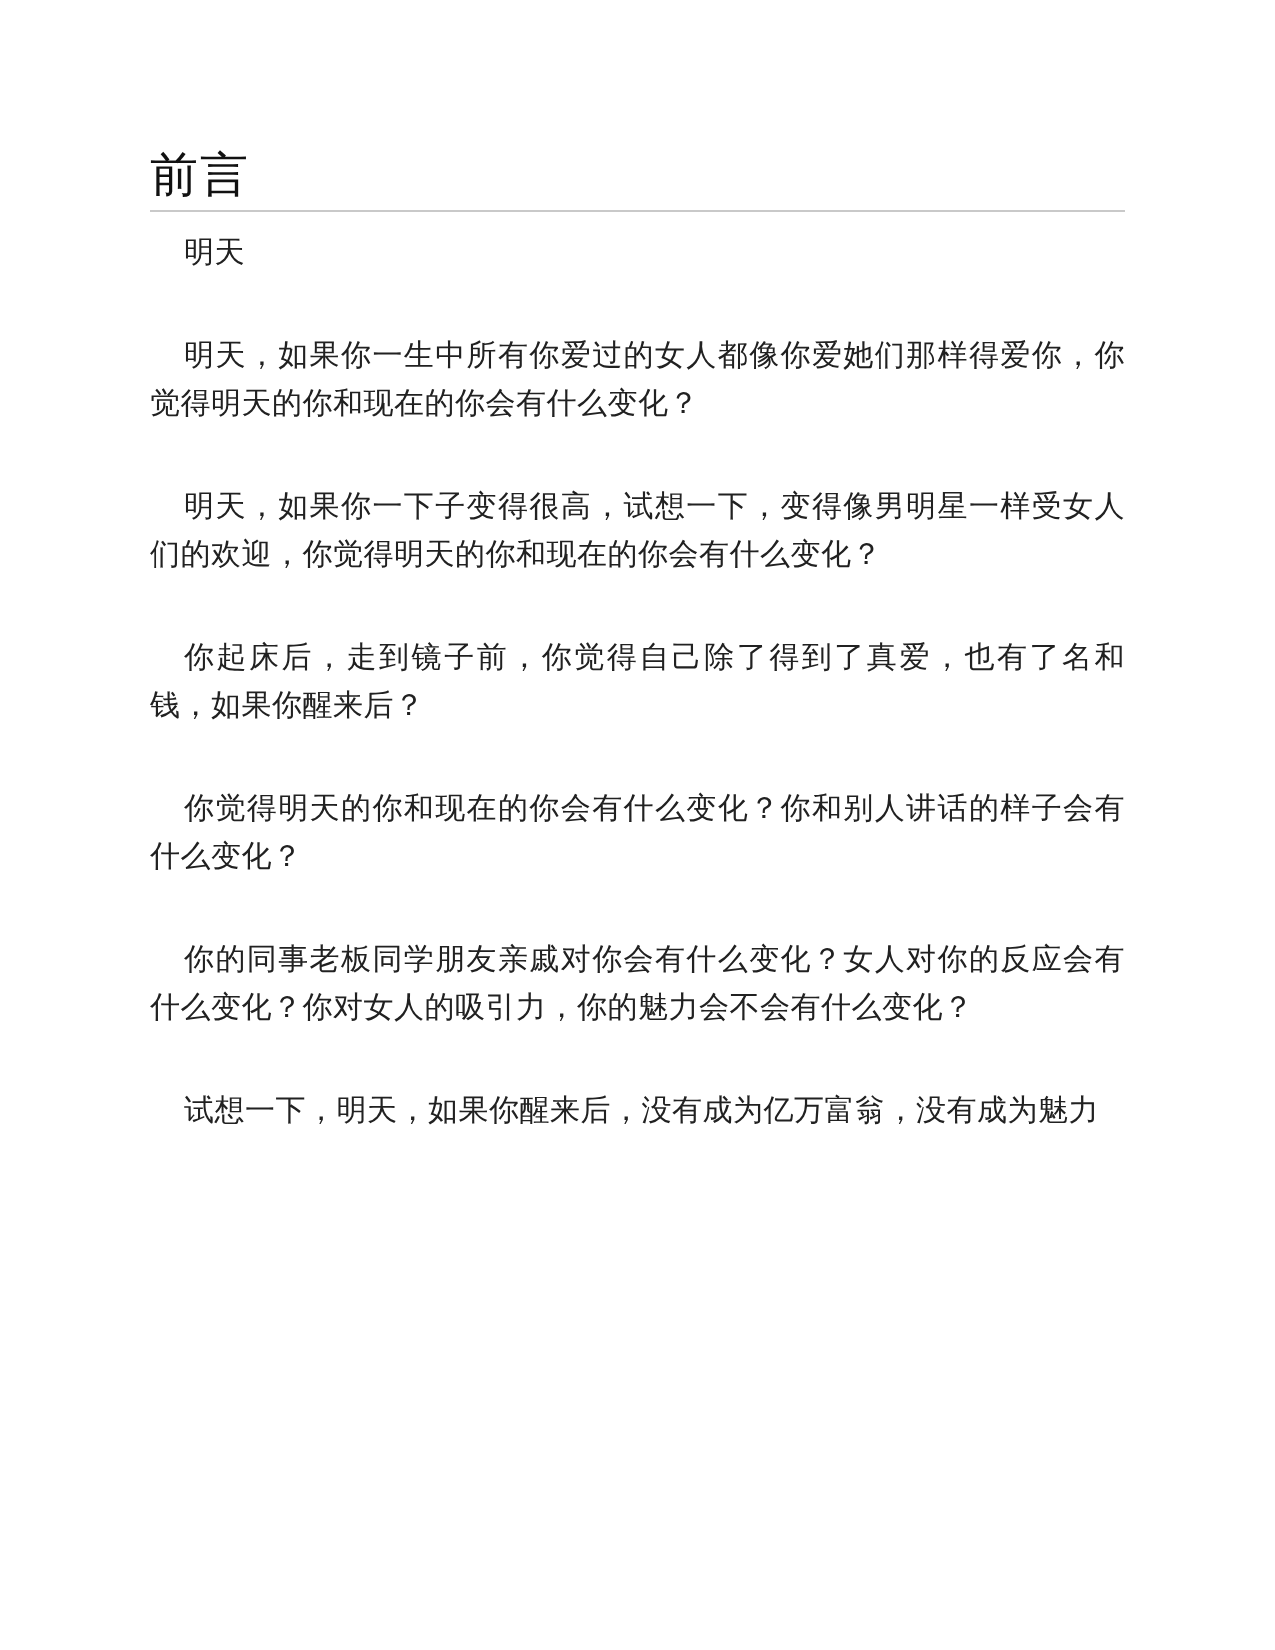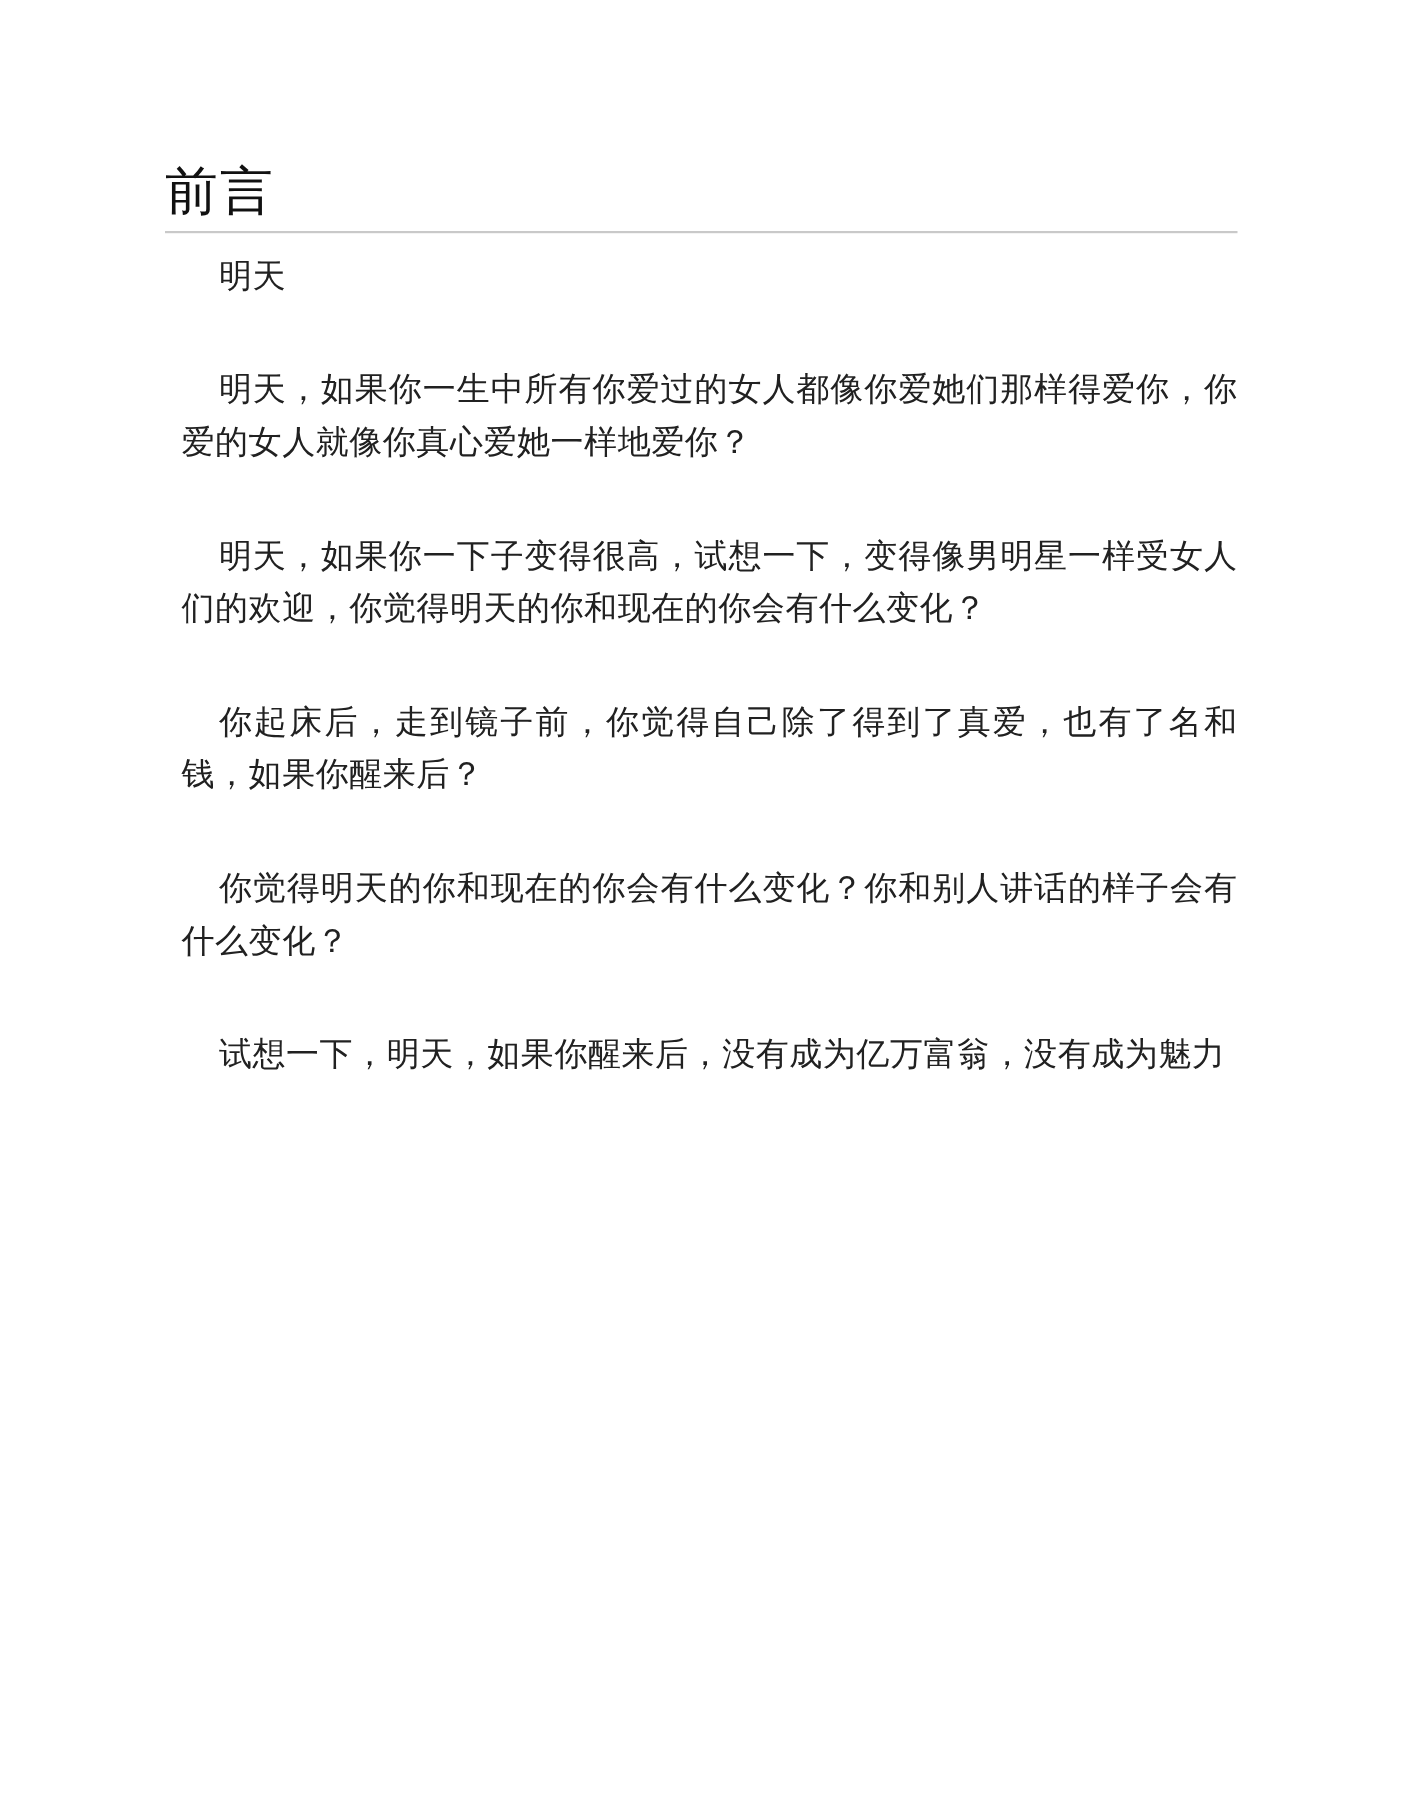--- a/index.html
+++ b/index.html
@@ -29,21 +29,21 @@
     color: #111111;
     letter-spacing: 2px;
   }
   .title-rule {
     border: none;
     border-top: 2px solid #c9c9c9;
     margin: 6px 0 16px 0;
     width: 100%;
   }
   .body-text p {
-    margin: 0 0 55px 15px;
+    margin: 0 0 55px 0;
     font-size: 30px;
     line-height: 48px;
     color: #212121;
     text-align: justify;
     text-justify: inter-ideograph;
     text-indent: 34px;
     letter-spacing: 0.5px;
   }
 </style>
 </head>
@@ -51,21 +51,22 @@
 
 <div class="page">
   <div class="content">
 
     <h1 class="page-title">前言</h1>
 
     <hr class="title-rule">
 
     <div class="body-text">
       <p>明天</p>
-      <p>明天，如果你一生中所有你爱过的女人都像你爱她们那样得爱你，你爱的女人就像你真心爱她一样地爱你？</p>
+      <p>明天，如果你一生中所有你爱过的女人都像你爱她们那样得爱你，你觉得明天的你和现在的你会有什么变化？</p>
       <p>明天，如果你一下子变得很高，试想一下，变得像男明星一样受女人们的欢迎，你觉得明天的你和现在的你会有什么变化？</p>
       <p>你起床后，走到镜子前，你觉得自己除了得到了真爱，也有了名和钱，如果你醒来后？</p>
       <p>你觉得明天的你和现在的你会有什么变化？你和别人讲话的样子会有什么变化？</p>
+      <p>你的同事老板同学朋友亲戚对你会有什么变化？女人对你的反应会有什么变化？你对女人的吸引力，你的魅力会不会有什么变化？</p>
       <p>试想一下，明天，如果你醒来后，没有成为亿万富翁，没有成为魅力</p>
     </div>
 
   </div>
 </div>
 
 </body></html>

